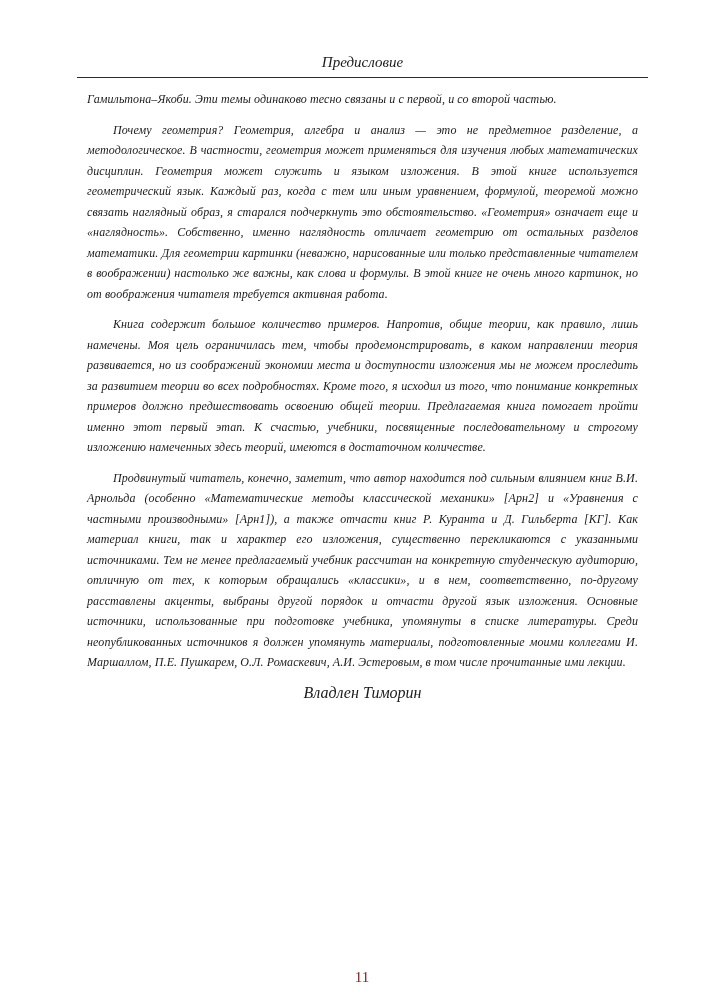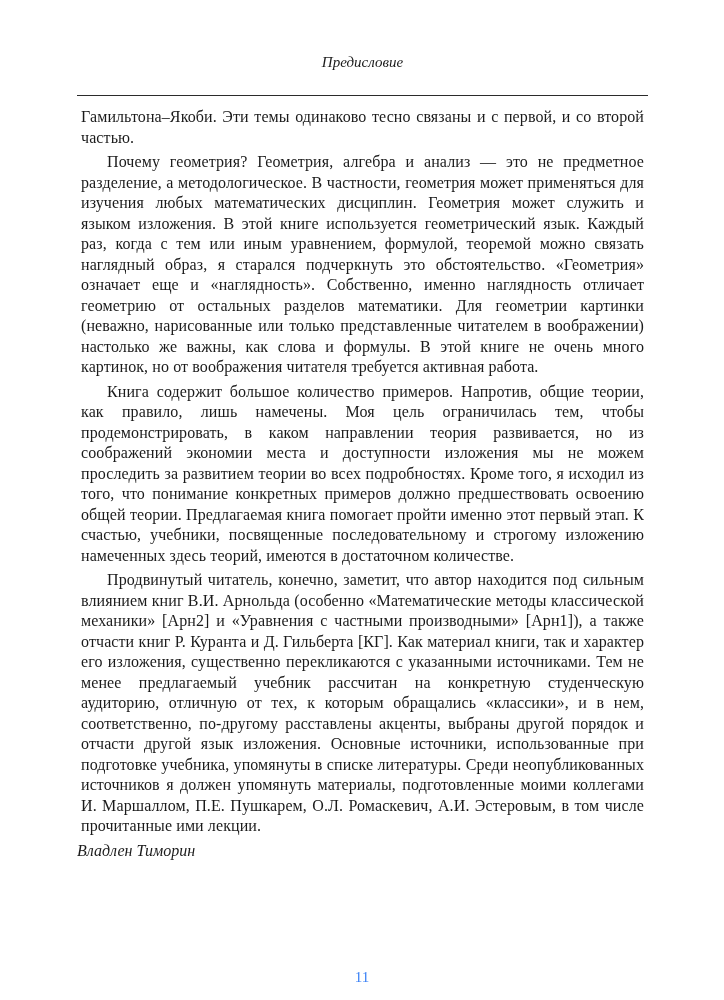--- a/index.html
+++ b/index.html
@@ -17,47 +17,48 @@
     position: absolute;
     left: 77px;
     top: 54px;
     width: 571px;
   }
   .running-head {
     text-align: center;
     font-style: italic;
     font-size: 15px;
     line-height: 17px;
-    padding-bottom: 24px;
+    padding-bottom: 6px;
     border-bottom: 1px solid #2b2b2b;
     margin-bottom: 11px;
   }
   .body-text p {
-    margin: 4px;
-    font-size: 16px;
+    margin: 10px;
+    font-size: 12px;
     line-height: 20.5px;
     text-align: justify;
     letter-spacing: 0.1px;
+    font-style: italic;
   }
   .body-text p.indented { text-indent: 26px; }
   .signature {
     font-size: 16px;
     line-height: 20.5px;
     font-style: italic;
-    text-align: left;
+    text-align: center;
     margin-top: 2px;
   }
   .page-number {
     position: absolute;
     left: 0;
     bottom: 14px;
     width: 100%;
     text-align: center;
     font-size: 15px;
-    color: #3b82f6;
+    color: #7f1d1d;
   }
 </style>
 </head>
 <body>
 
 <div class="page">
   <div class="text-block">
     <div class="running-head">Предисловие</div>
     <div class="body-text">
       <p class="">Гамильтона–Якоби. Эти темы одинаково тесно связаны и с первой, и со второй частью.</p>

